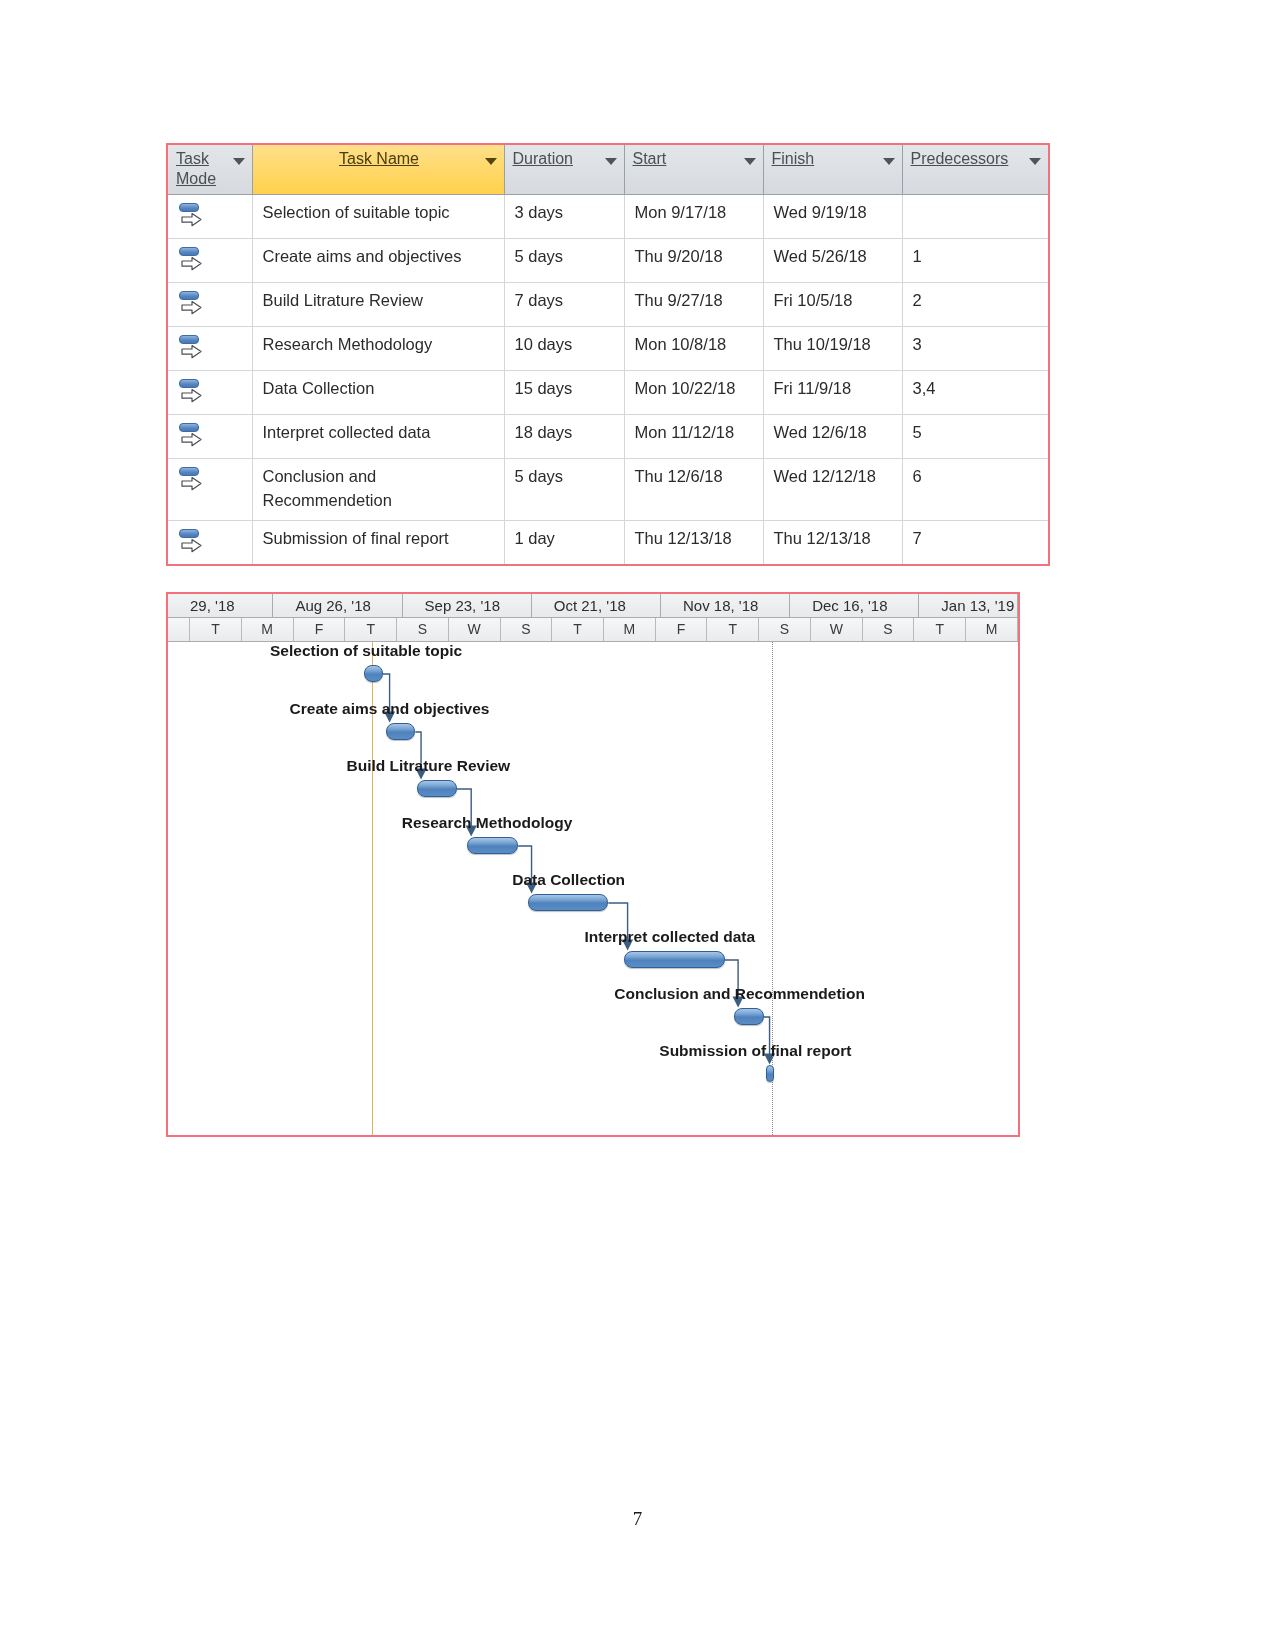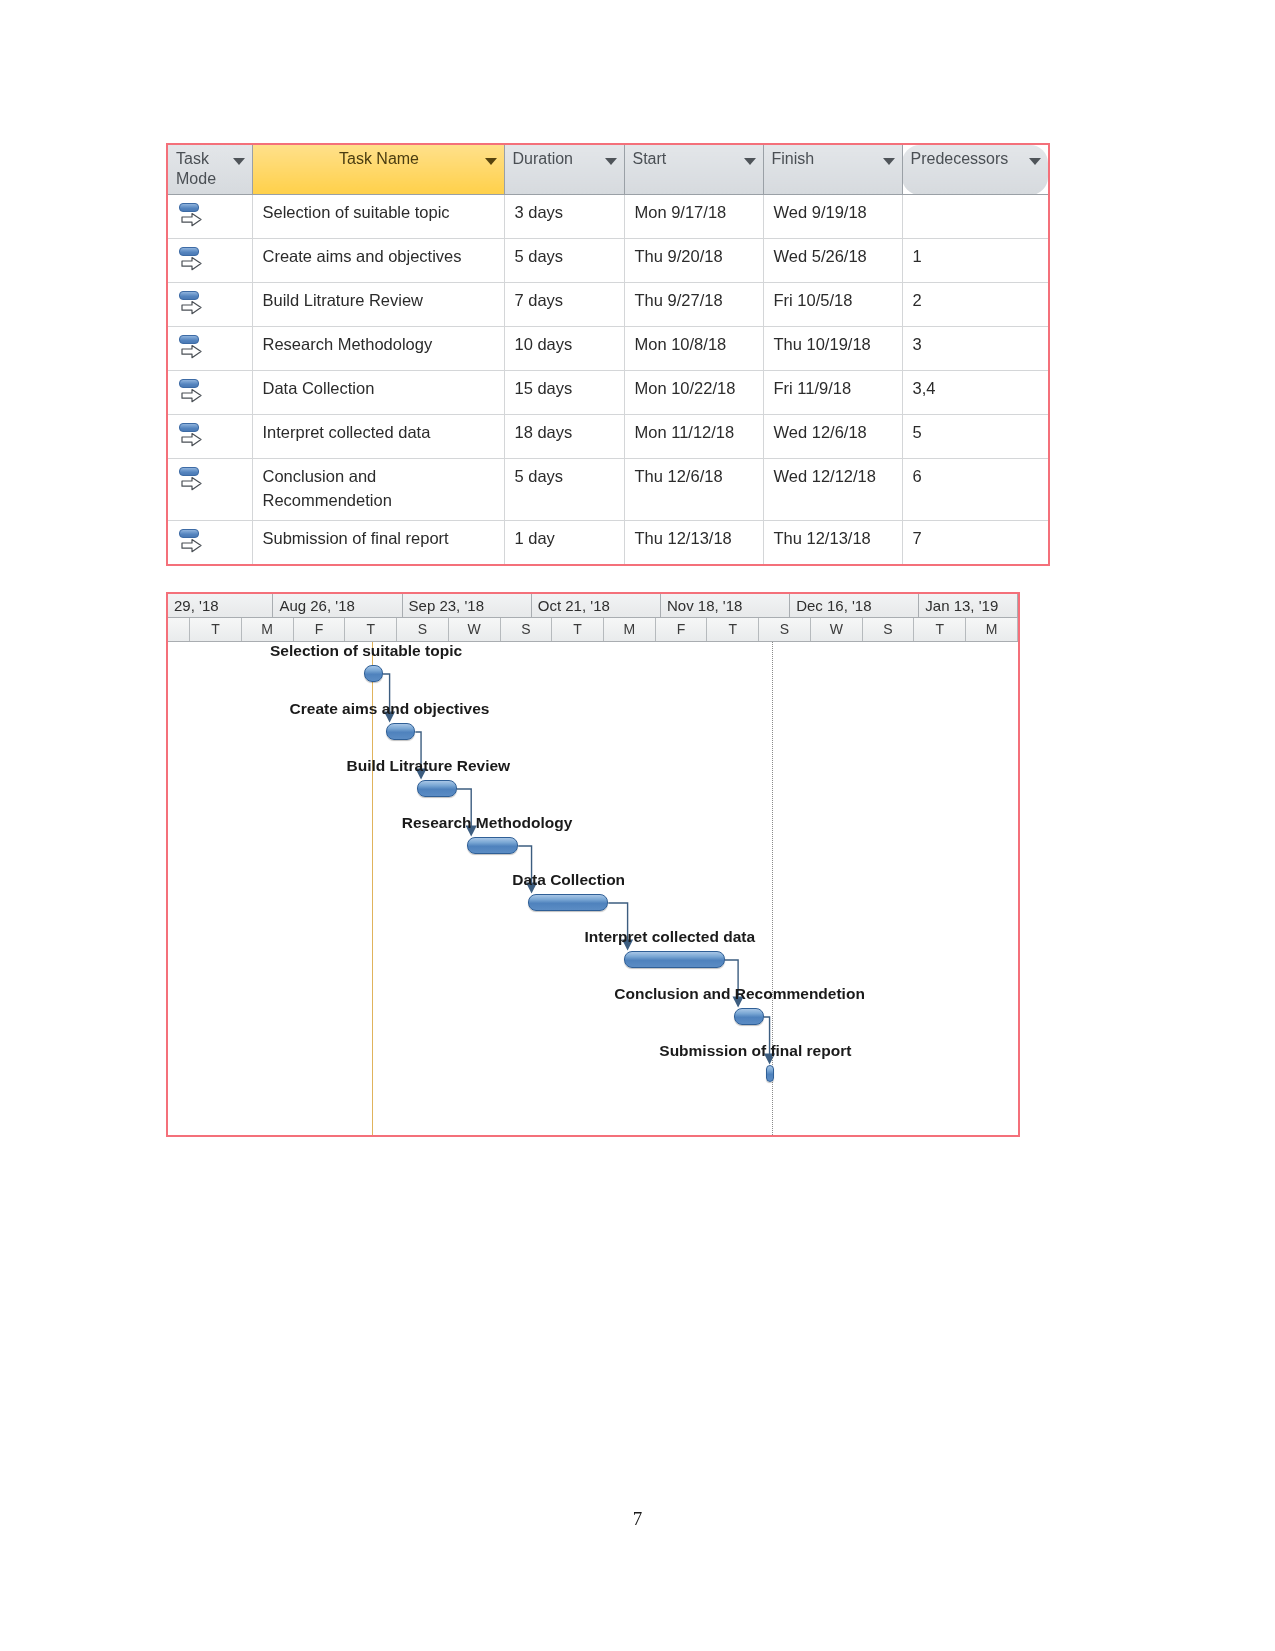--- a/index.html
+++ b/index.html
@@ -51,22 +51,22 @@
     vertical-align: top;
     height: 48px;
     position: relative;
     box-sizing: border-box;
   }
   table.task-table thead th.hl {
     background: linear-gradient(to bottom,#ffe08a 0%, #ffd04a 100%);
     color: #4a3c10;
     text-align: center;
   }
-  table.task-table thead th:last-child { border-right: none; border-radius: 18px; }
-  .th-label { display: block; line-height: 1.25; }
+  table.task-table thead th:last-child { border-right: none; }
+  .th-label { display: block; line-height: 1.25; text-decoration: underline; }
   .dd-arrow {
     position: absolute;
     right: 7px;
     top: 13px;
     width: 0; height: 0;
     border-left: 6px solid transparent;
     border-right: 6px solid transparent;
     border-top: 7px solid #4f5459;
   }
   .dd-arrow.on-hl { border-top-color: #57430d; }
@@ -118,21 +118,21 @@
   }
   #tl-months {
     height: 24px;
     background: linear-gradient(to bottom,#f2f3f4 0%, #e7e9ea 100%);
     border-bottom: 1px solid #a9adb1;
   }
   #tl-months .mcell {
     border-right: 1px solid #a9adb1;
     font-size: 15px;
     color: #2e2e2e;
-    padding-left: 6px;
+    padding-left: 22px;
     line-height: 23px;
     box-sizing: border-box;
     white-space: nowrap;
     overflow: hidden;
   }
   #tl-days {
     height: 24px;
     background: linear-gradient(to bottom,#f6f7f7 0%, #e9ebec 100%);
     border-bottom: 1px solid #a9adb1;
   }

